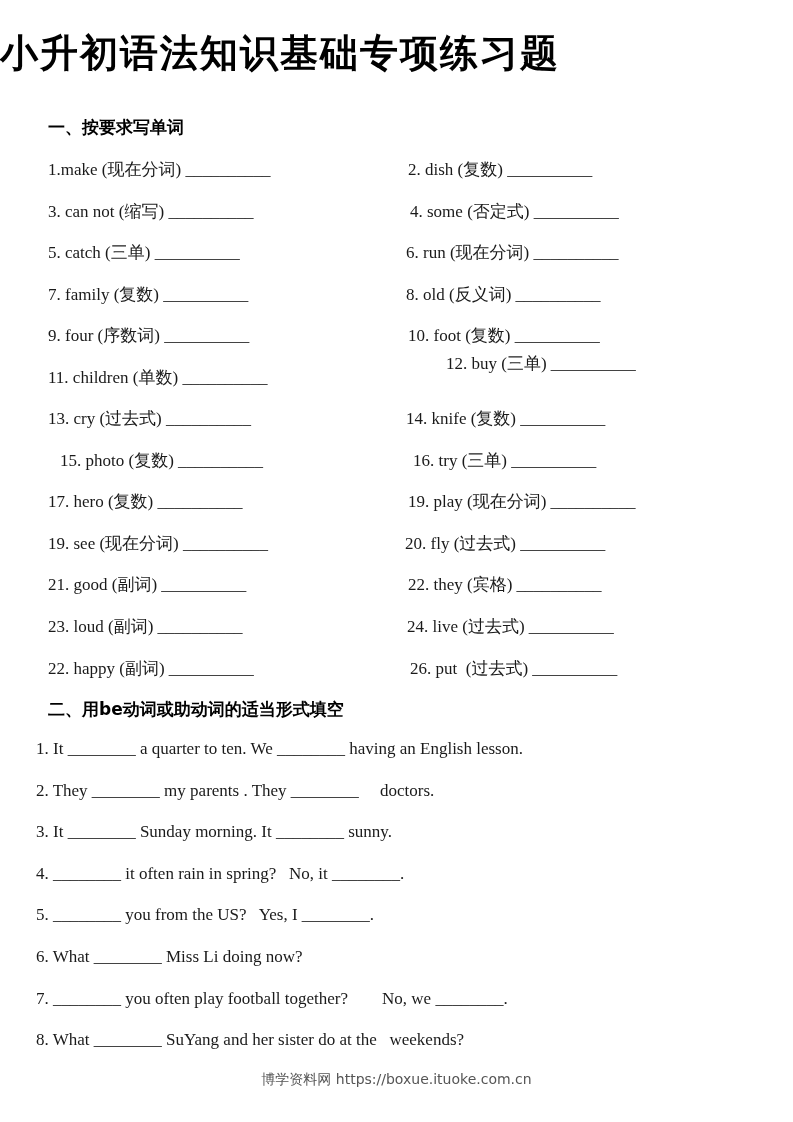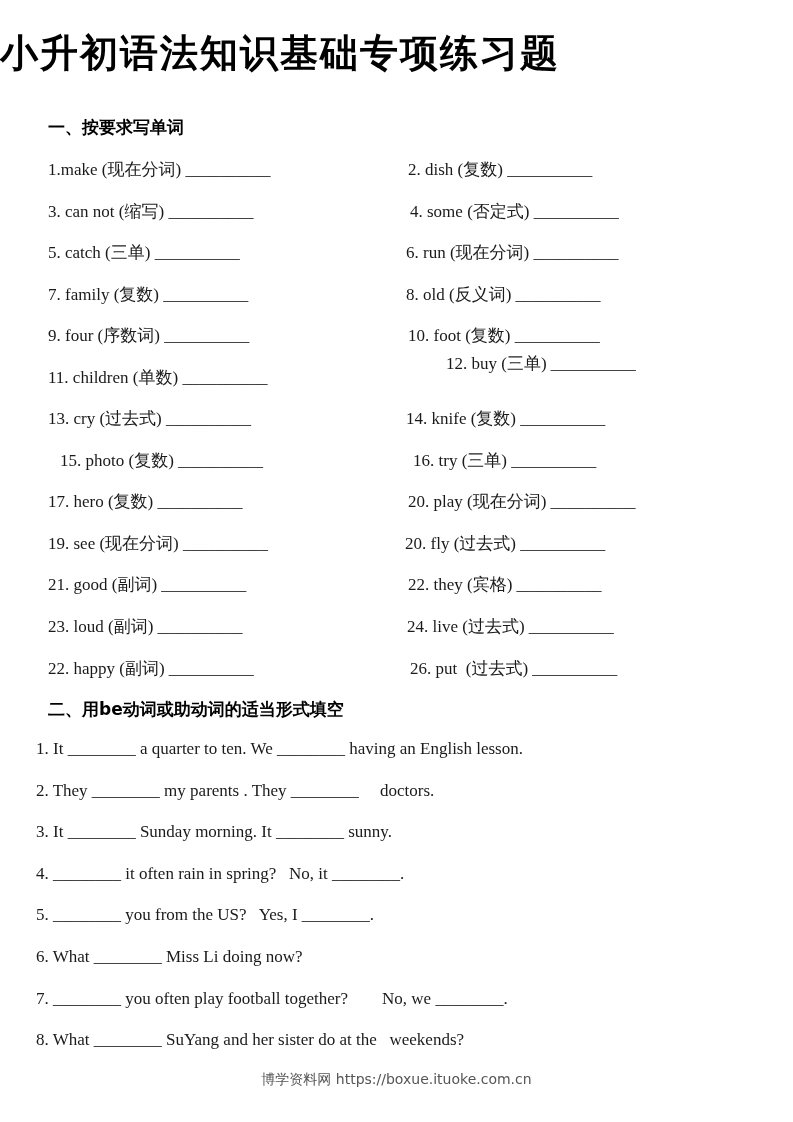--- a/index.html
+++ b/index.html
@@ -34,21 +34,21 @@
     <div class="item" style="left: 406px; top: 283px;">8. old (反义词) __________</div>
     <div class="item" style="left: 48px; top: 324px;">9. four (序数词) __________</div>
     <div class="item" style="left: 408px; top: 324px;">10. foot (复数) __________</div>
     <div class="item" style="left: 48px; top: 366px;">11. children (单数) __________</div>
     <div class="item" style="left: 408px; top: 352px; margin-left: 38px;">12. buy (三单) __________</div>
     <div class="item" style="left: 48px; top: 407px;">13. cry (过去式) __________</div>
     <div class="item" style="left: 406px; top: 407px;">14. knife (复数) __________</div>
     <div class="item" style="left: 48px; top: 449px; margin-left: 12px;">15. photo (复数) __________</div>
     <div class="item" style="left: 413px; top: 449px;">16. try (三单) __________</div>
     <div class="item" style="left: 48px; top: 490px;">17. hero (复数) __________</div>
-    <div class="item" style="left: 408px; top: 490px;">20. play (现在分词) __________</div>
+    <div class="item" style="left: 408px; top: 490px;">19. play (现在分词) __________</div>
     <div class="item" style="left: 48px; top: 532px;">19. see (现在分词) __________</div>
     <div class="item" style="left: 405px; top: 532px;">20. fly (过去式) __________</div>
     <div class="item" style="left: 48px; top: 573px;">21. good (副词) __________</div>
     <div class="item" style="left: 408px; top: 573px;">22. they (宾格) __________</div>
     <div class="item" style="left: 48px; top: 615px;">23. loud (副词) __________</div>
     <div class="item" style="left: 407px; top: 615px;">24. live (过去式) __________</div>
     <div class="item" style="left: 48px; top: 657px;">22. happy (副词) __________</div>
     <div class="item" style="left: 410px; top: 657px;">26. put  (过去式) __________</div>
   </div>
 

